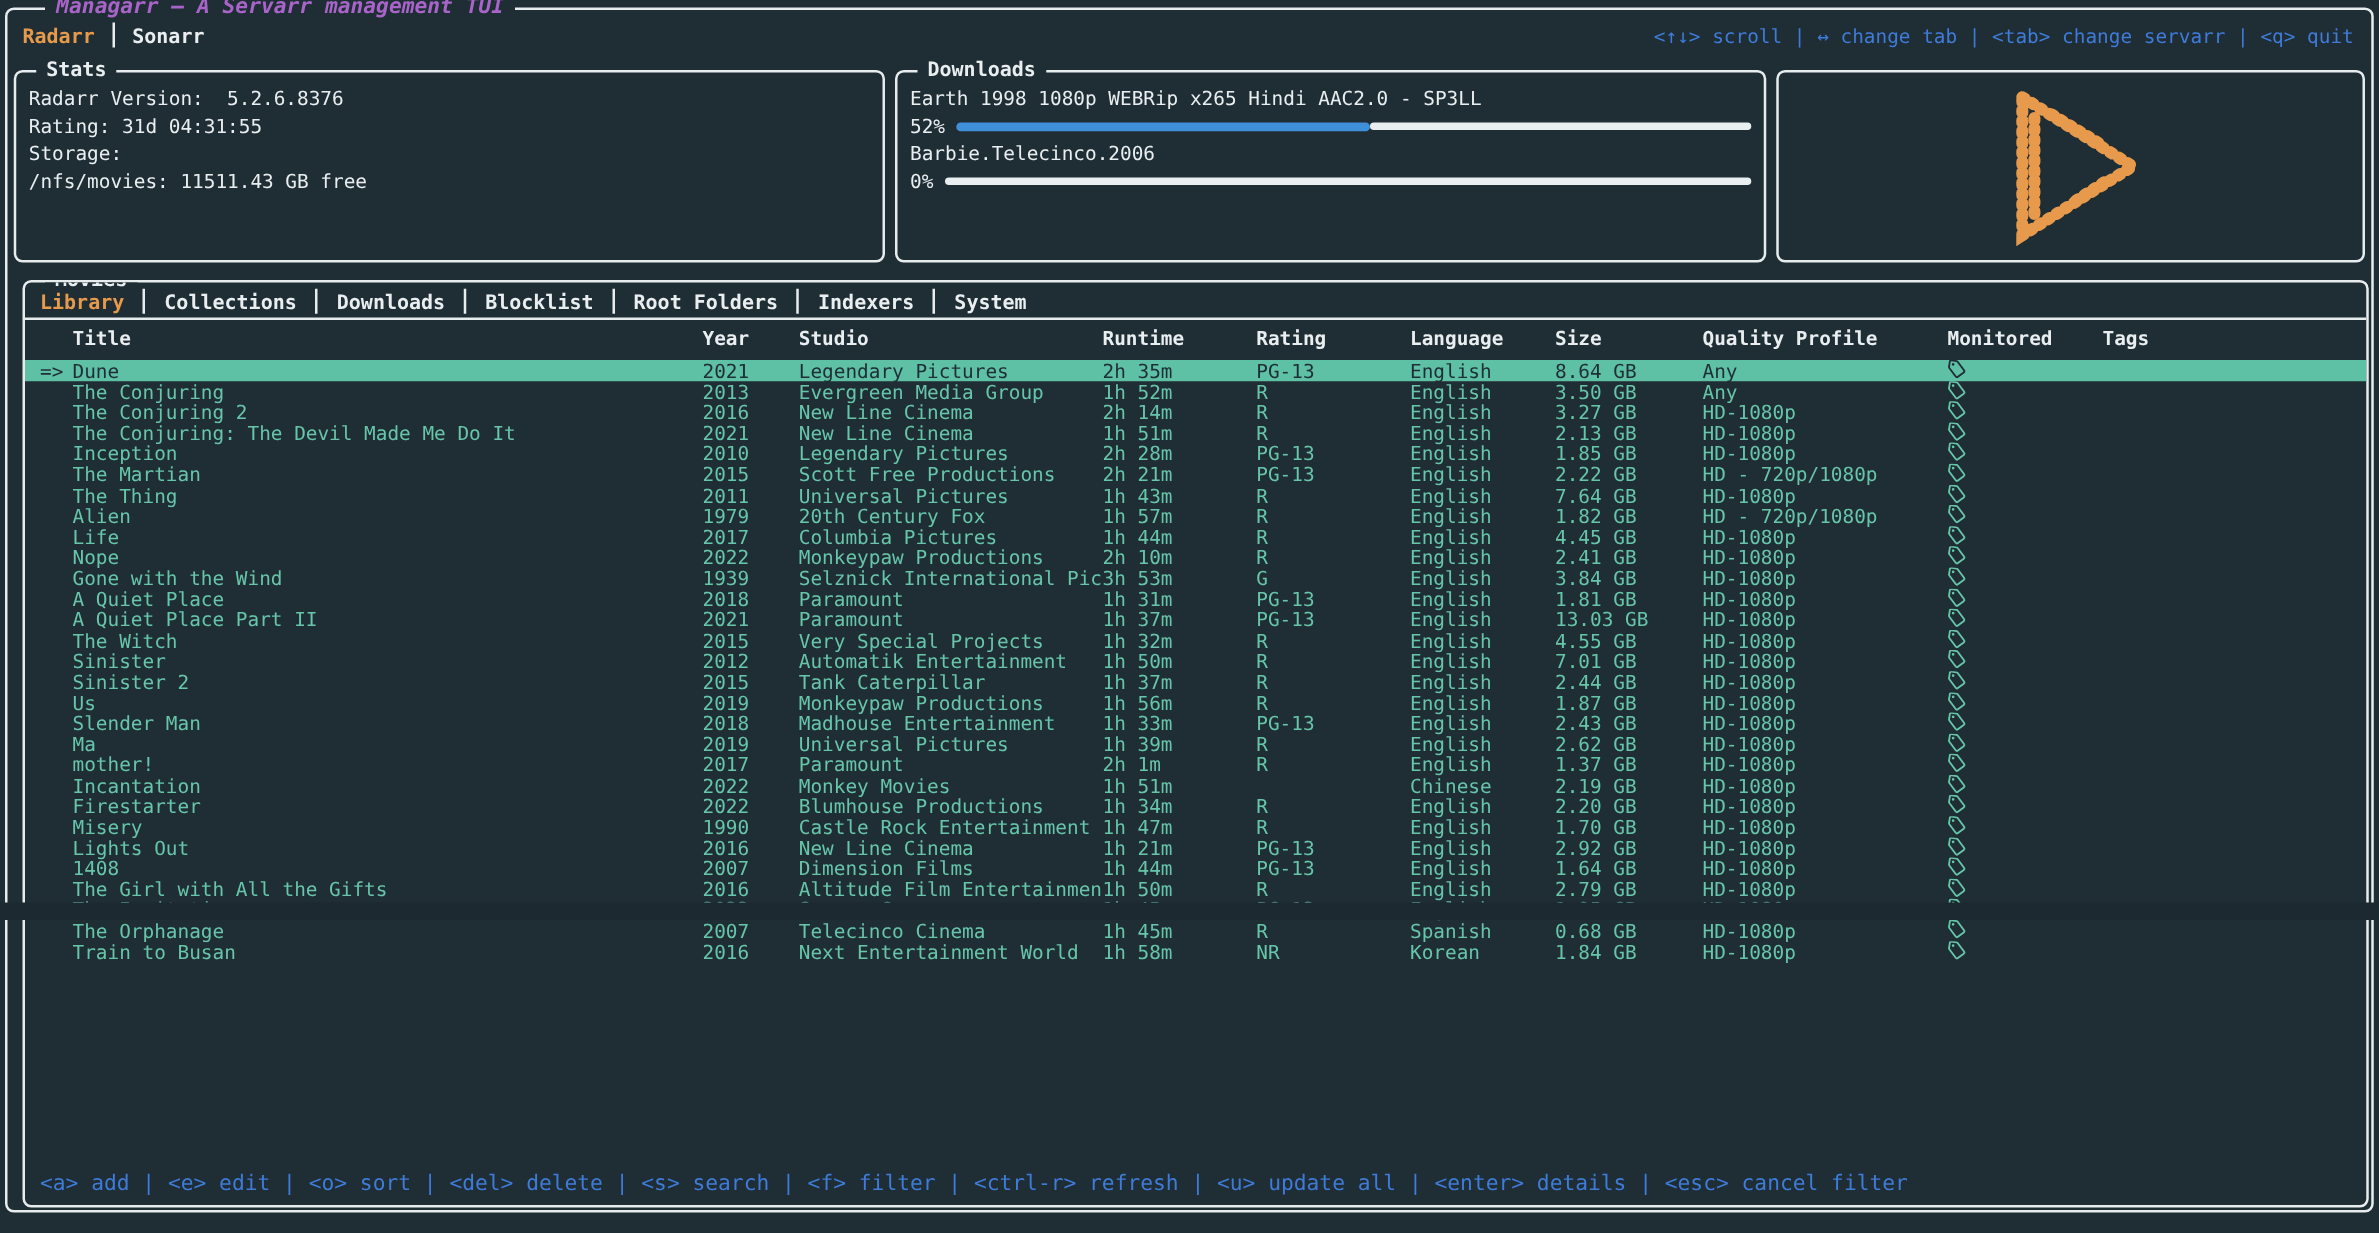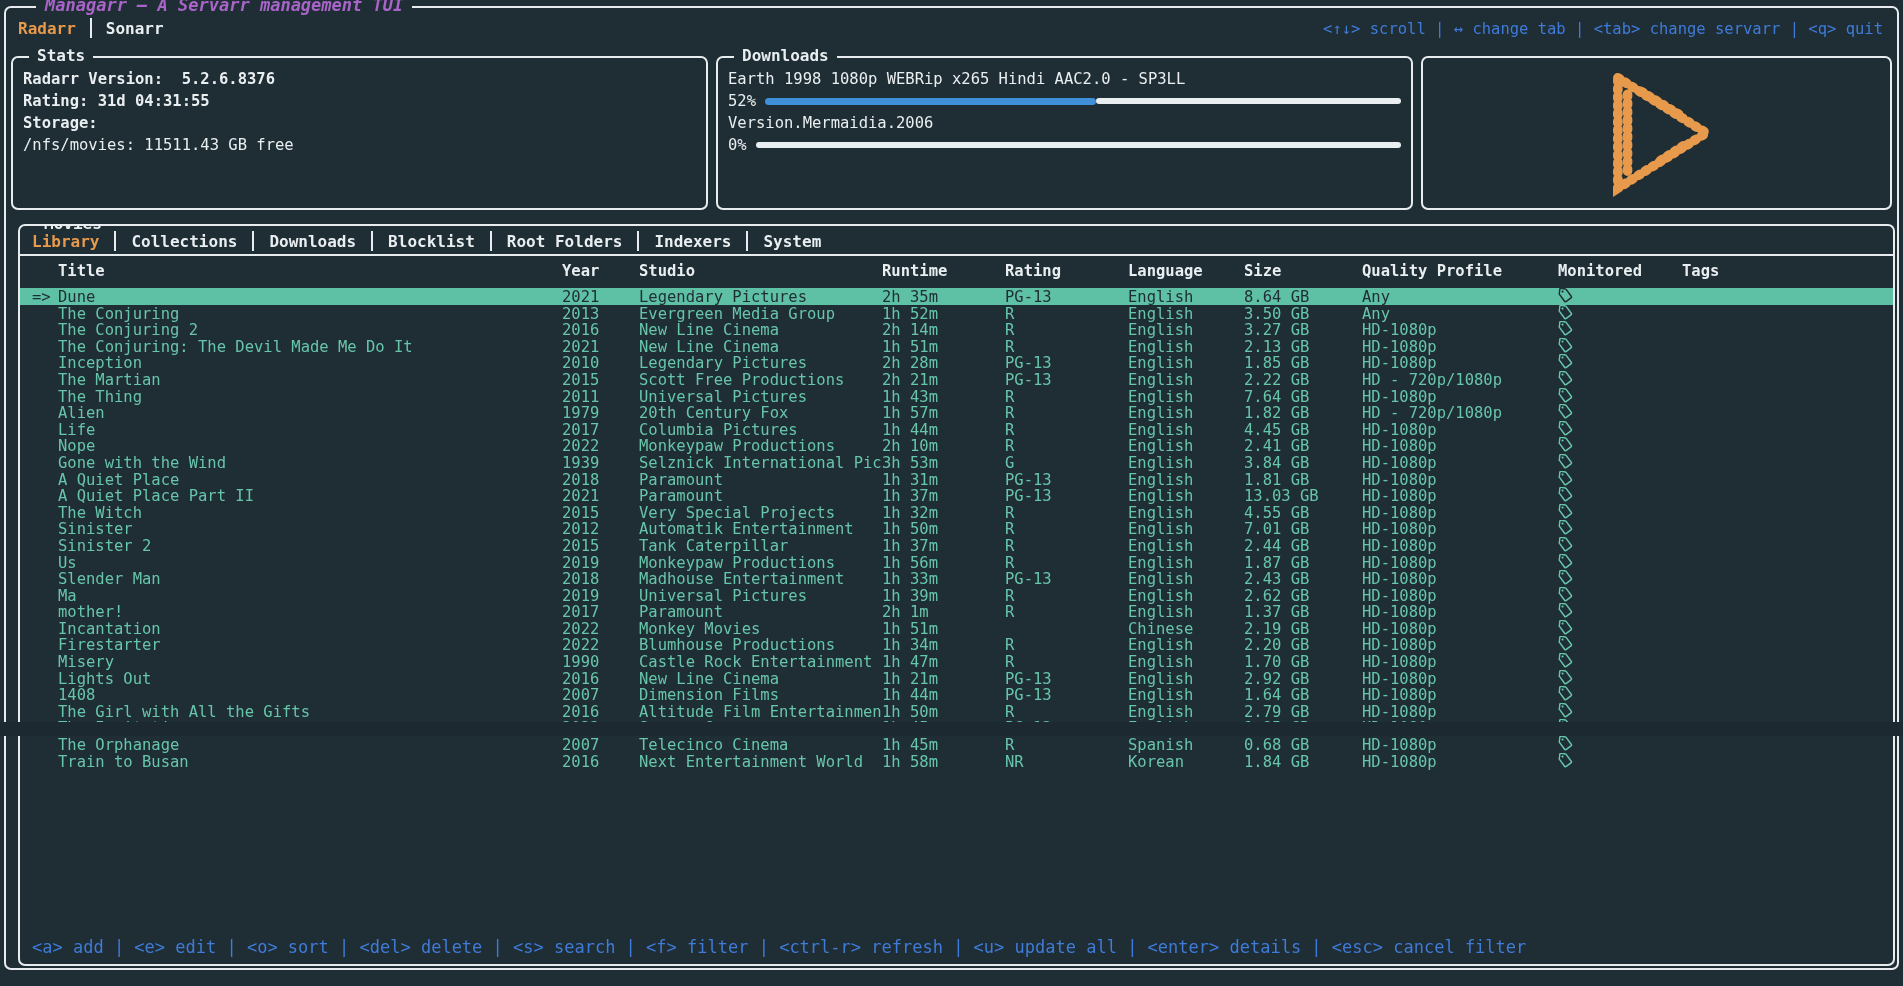--- a/index.html
+++ b/index.html
@@ -35,21 +35,21 @@
   .panel{position:relative;border:2px solid var(--border);border-radius:7px;background:var(--bg)}
   .ptitle{position:absolute;top:-12px;left:16px;background:var(--bg);padding:0 8px;
     font-weight:bold;font-size:16px;color:var(--fg);white-space:pre}
 
   .panels-row{display:flex;gap:8px;padding:0 5px;margin-top:18px;height:154px;flex:0 0 auto}
   .p-stats{flex:0 0 697px;padding:10px 20px 6px 10px}
   .p-downloads{flex:0 0 697px;padding:10px 10px 6px 10px}
   .p-logo{flex:1;display:flex;align-items:center;justify-content:center}
 
   .line{font-size:15.5px;line-height:22px;white-space:pre;display:flex;align-items:center}
-  .line.bold{font-weight:bold}
+  .line.bold{font-weight:normal}
   .bar-wrap{flex:1;display:flex;align-items:center;margin-left:9px;height:8px}
   .bar-fill{height:7px;background:var(--bar-blue);border-radius:4px}
   .bar-rest{flex:1;height:6px;background:var(--fg);border-radius:4px}
 
   
   .p-movies{flex:1;margin:14px 2px 2px 12px;display:flex;flex-direction:column;overflow:hidden}
   .mtabs{display:flex;align-items:center;gap:15px;height:30px;padding:2px 0 0 12px;
     border-bottom:2px solid var(--border);flex:0 0 auto}
   .mtab{font-weight:bold;font-size:16px;color:var(--fg);cursor:default;white-space:pre}
   .mtab.active{color:var(--orange)}
@@ -100,21 +100,21 @@
         <div class="line bold">Rating: 31d 04:31:55</div>
         <div class="line bold">Storage:</div>
         <div class="line">/nfs/movies: 11511.43 GB free</div>
       </section>
 
       <section class="panel p-downloads">
         <div class="ptitle">Downloads</div>
         <div id="downloadItems">
             <div class="line">Earth 1998 1080p WEBRip x265 Hindi AAC2.0 - SP3LL</div>
             <div class="line"><span>52%</span><span class="bar-wrap"><span class="bar-fill" style="width: 52%;"></span><span class="bar-rest"></span></span></div>
-            <div class="line">Version.Mermaidia.2006</div>
+            <div class="line">Barbie.Telecinco.2006</div>
             <div class="line"><span>0%</span><span class="bar-wrap"><span class="bar-rest"></span></span></div>
           </div>
       </section>
 
       <section class="panel p-logo">
         <svg width="165" height="138" viewBox="0 0 110 100">
           <g fill="none" stroke="#e79a4b" stroke-width="7" stroke-dasharray="1.6 4.4" stroke-linecap="round">
             <path d="M27 10 L91 50 L27 90 Z"></path>
             <path d="M34 22 L34 78"></path>
             <path d="M44 20 L72 37"></path>

